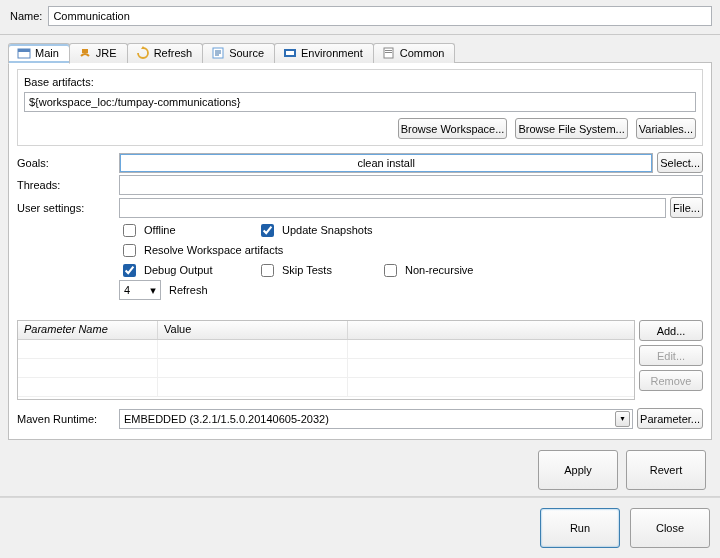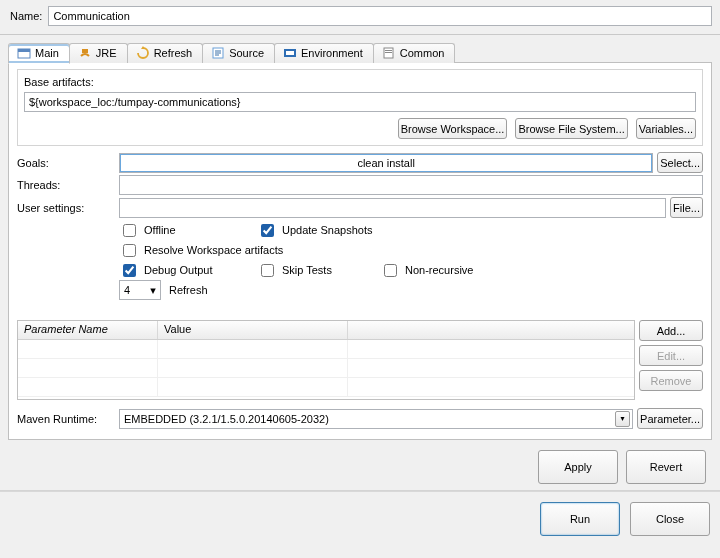--- a/index.html
+++ b/index.html
@@ -34,21 +34,21 @@
     border: 1px solid #9e9e9e;
     border-radius: 3px;
     height: 21px;
     padding: 0 2px;
     font-family: inherit;
     font-size: 11px;
     cursor: pointer;
     margin-left: 4px;
     white-space: nowrap;
   }
-  .btn.big { height: 34px; padding: 0 12px; min-width: 80px; }
+  .btn.big { height: 40px; padding: 0 12px; min-width: 80px; }
   .btn:disabled { color: #a0a0a0; cursor: default; }
   .btn.primary {
     border: 1px solid #3c7fb1;
     box-shadow: 0 0 2px #5ca9dd inset;
   }
   
   .tabbar {
     display: flex;
     align-items: flex-end;
     height: 22px;

